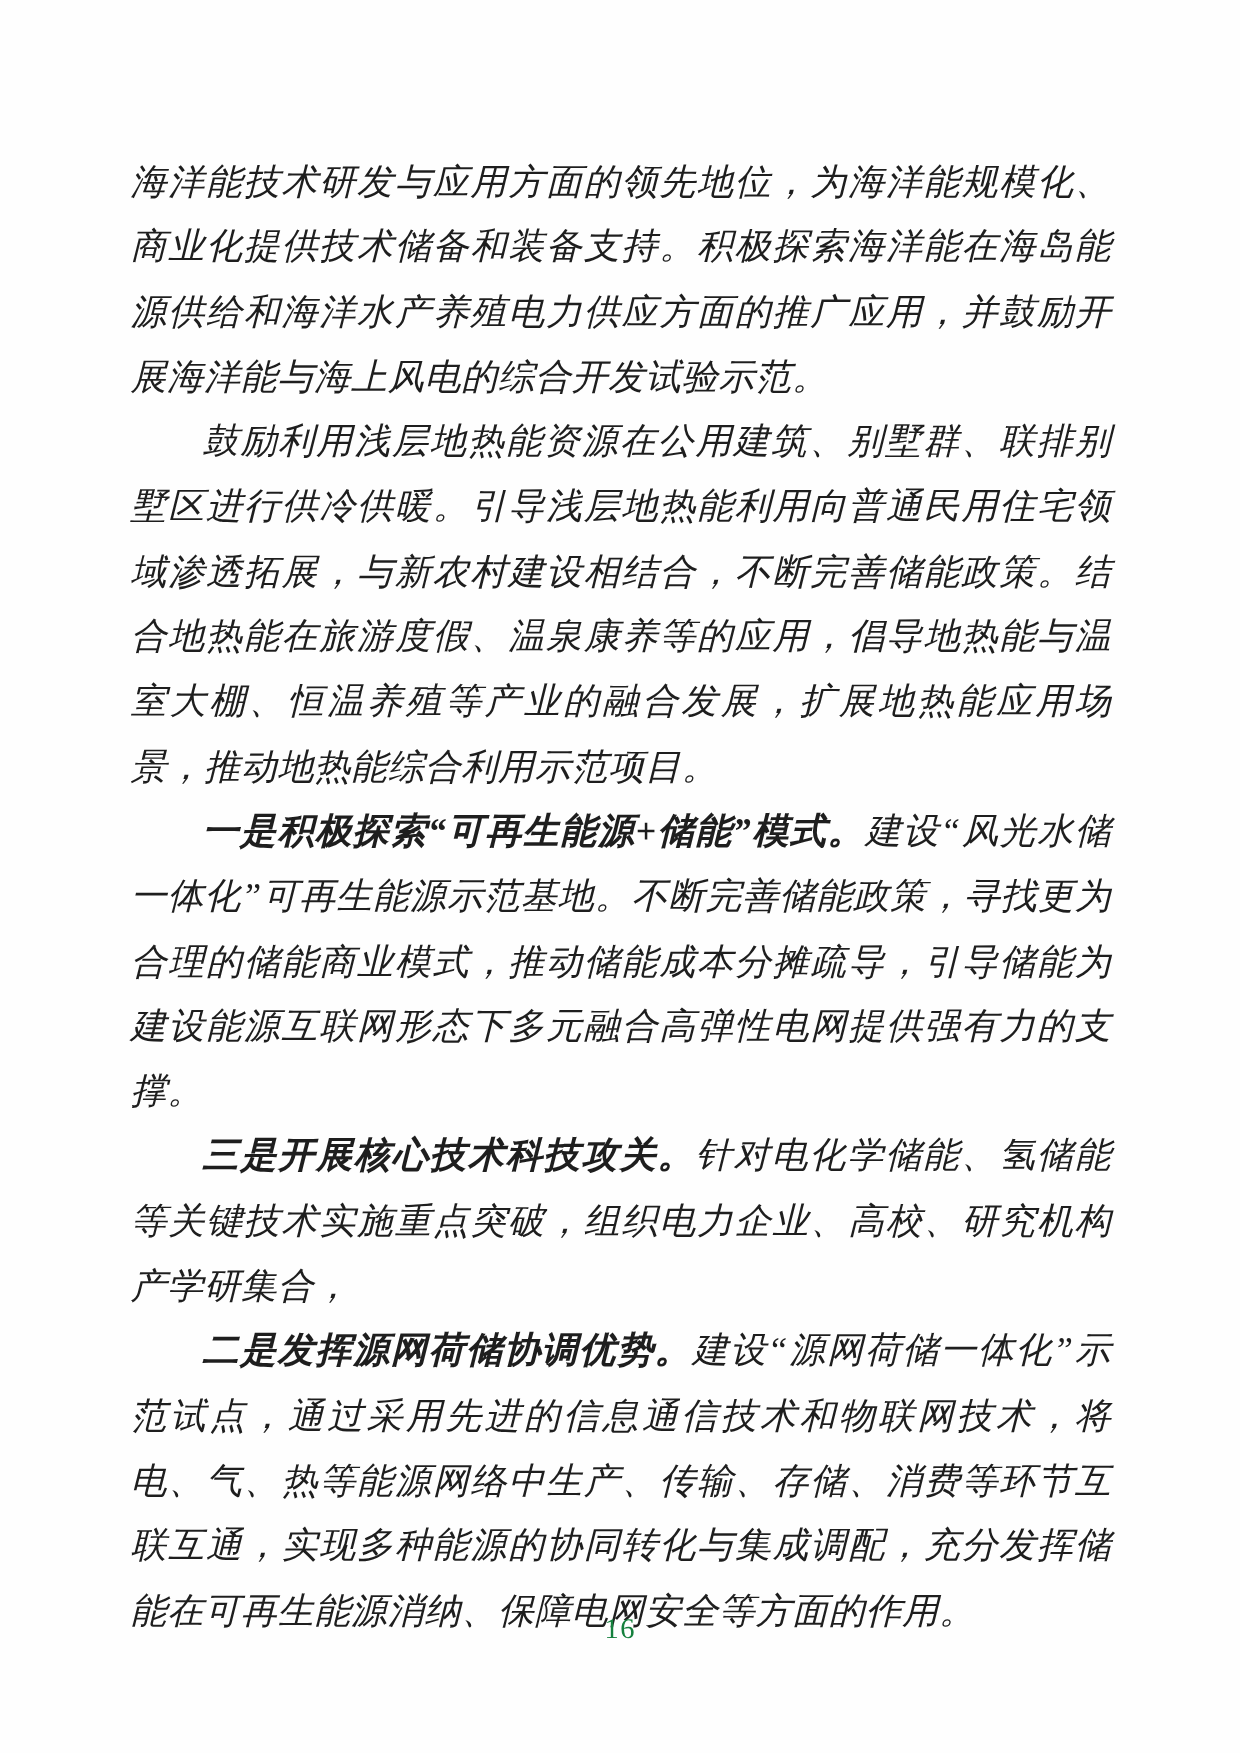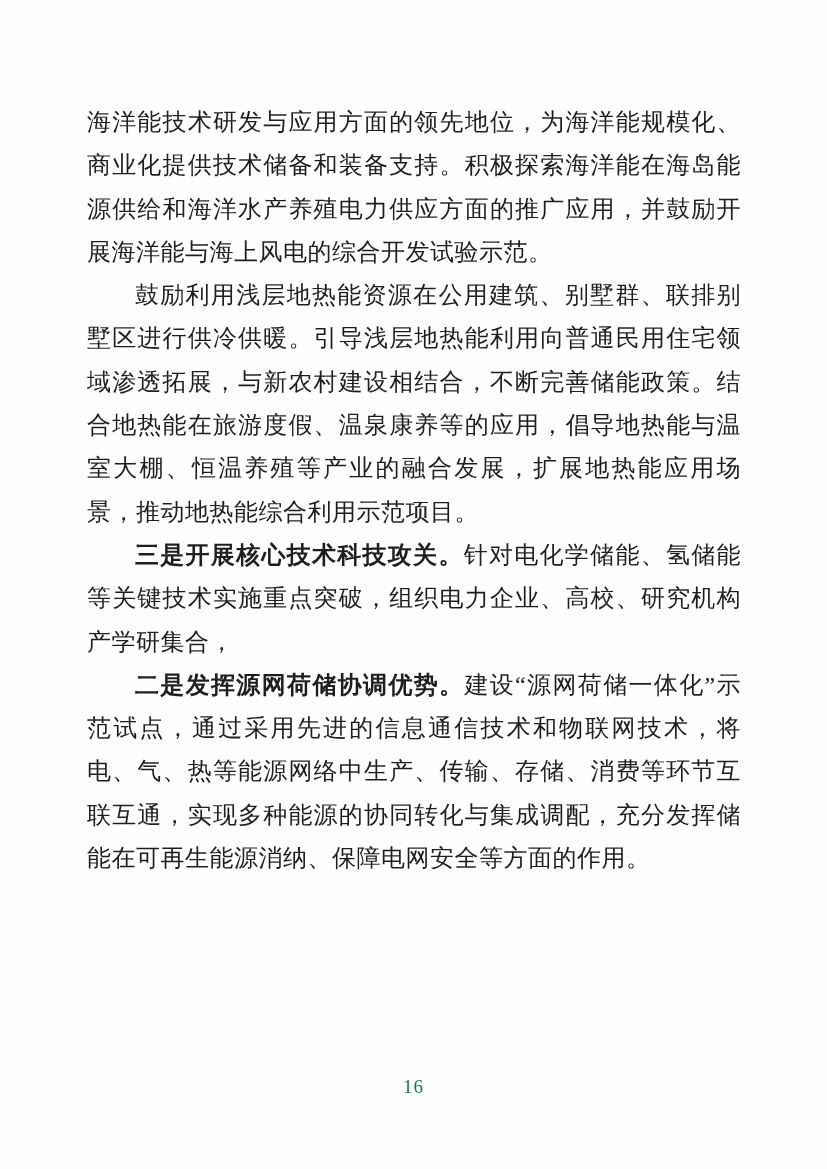--- a/index.html
+++ b/index.html
@@ -25,20 +25,21 @@
     width: 654px;
     font-size: 24px;
     line-height: 43.3px;
     text-align: justify;
     letter-spacing: 0.5px;
   }
 
   .content p {
     margin: 0;
     padding: 0;
+    font-style: italic;
   }
 
   .para-indent {
     text-indent: 2em;
   }
 
   .section-heading {
     font-weight: 700;
   }
 
@@ -67,20 +68,23 @@
 
 <div class="sheet">
 
   <div class="content">
 
     <p>海洋能技术研发与应用方面的领先地位，为海洋能规模化、商业化提供技术储备和装备支持。积极探索海洋能在海岛能源供给和海洋水产养殖电力供应方面的推广应用，并鼓励开展海洋能与海上风电的综合开发试验示范。</p>
 
     <p class="para-indent">鼓励利用浅层地热能资源在公用建筑、别墅群、联排别墅区进行供冷供暖。引导浅层地热能利用向普通民用住宅领域渗透拓展，与新农村建设相结合，不断完善储能政策。结合地热能在旅游度假、温泉康养等的应用，倡导地热能与温室大棚、恒温养殖等产业的融合发展，扩展地热能应用场景，推动地热能综合利用示范项目。</p>
 
 
+    <p class="para-indent">
+      <span class="lead">一是积极探索“可再生能源+储能”模式。</span><span>建设“风光水储一体化”可再生能源示范基地。不断完善储能政策，寻找更为合理的储能商业模式，推动储能成本分摊疏导，引导储能为建设能源互联网形态下多元融合高弹性电网提供强有力的支撑。</span>
+    </p>
 
     <p class="para-indent">
       <span class="lead">三是开展核心技术科技攻关。</span><span>针对电化学储能、氢储能等关键技术实施重点突破，组织电力企业、高校、研究机构产学研集合，</span>
     </p>
 
     <p class="para-indent">
       <span class="lead">二是发挥源网荷储协调优势。</span><span>建设“源网荷储一体化”示范试点，通过采用先进的信息通信技术和物联网技术，将电、气、热等能源网络中生产、传输、存储、消费等环节互联互通，实现多种能源的协同转化与集成调配，充分发挥储能在可再生能源消纳、保障电网安全等方面的作用。</span>
     </p>
 
   </div>

